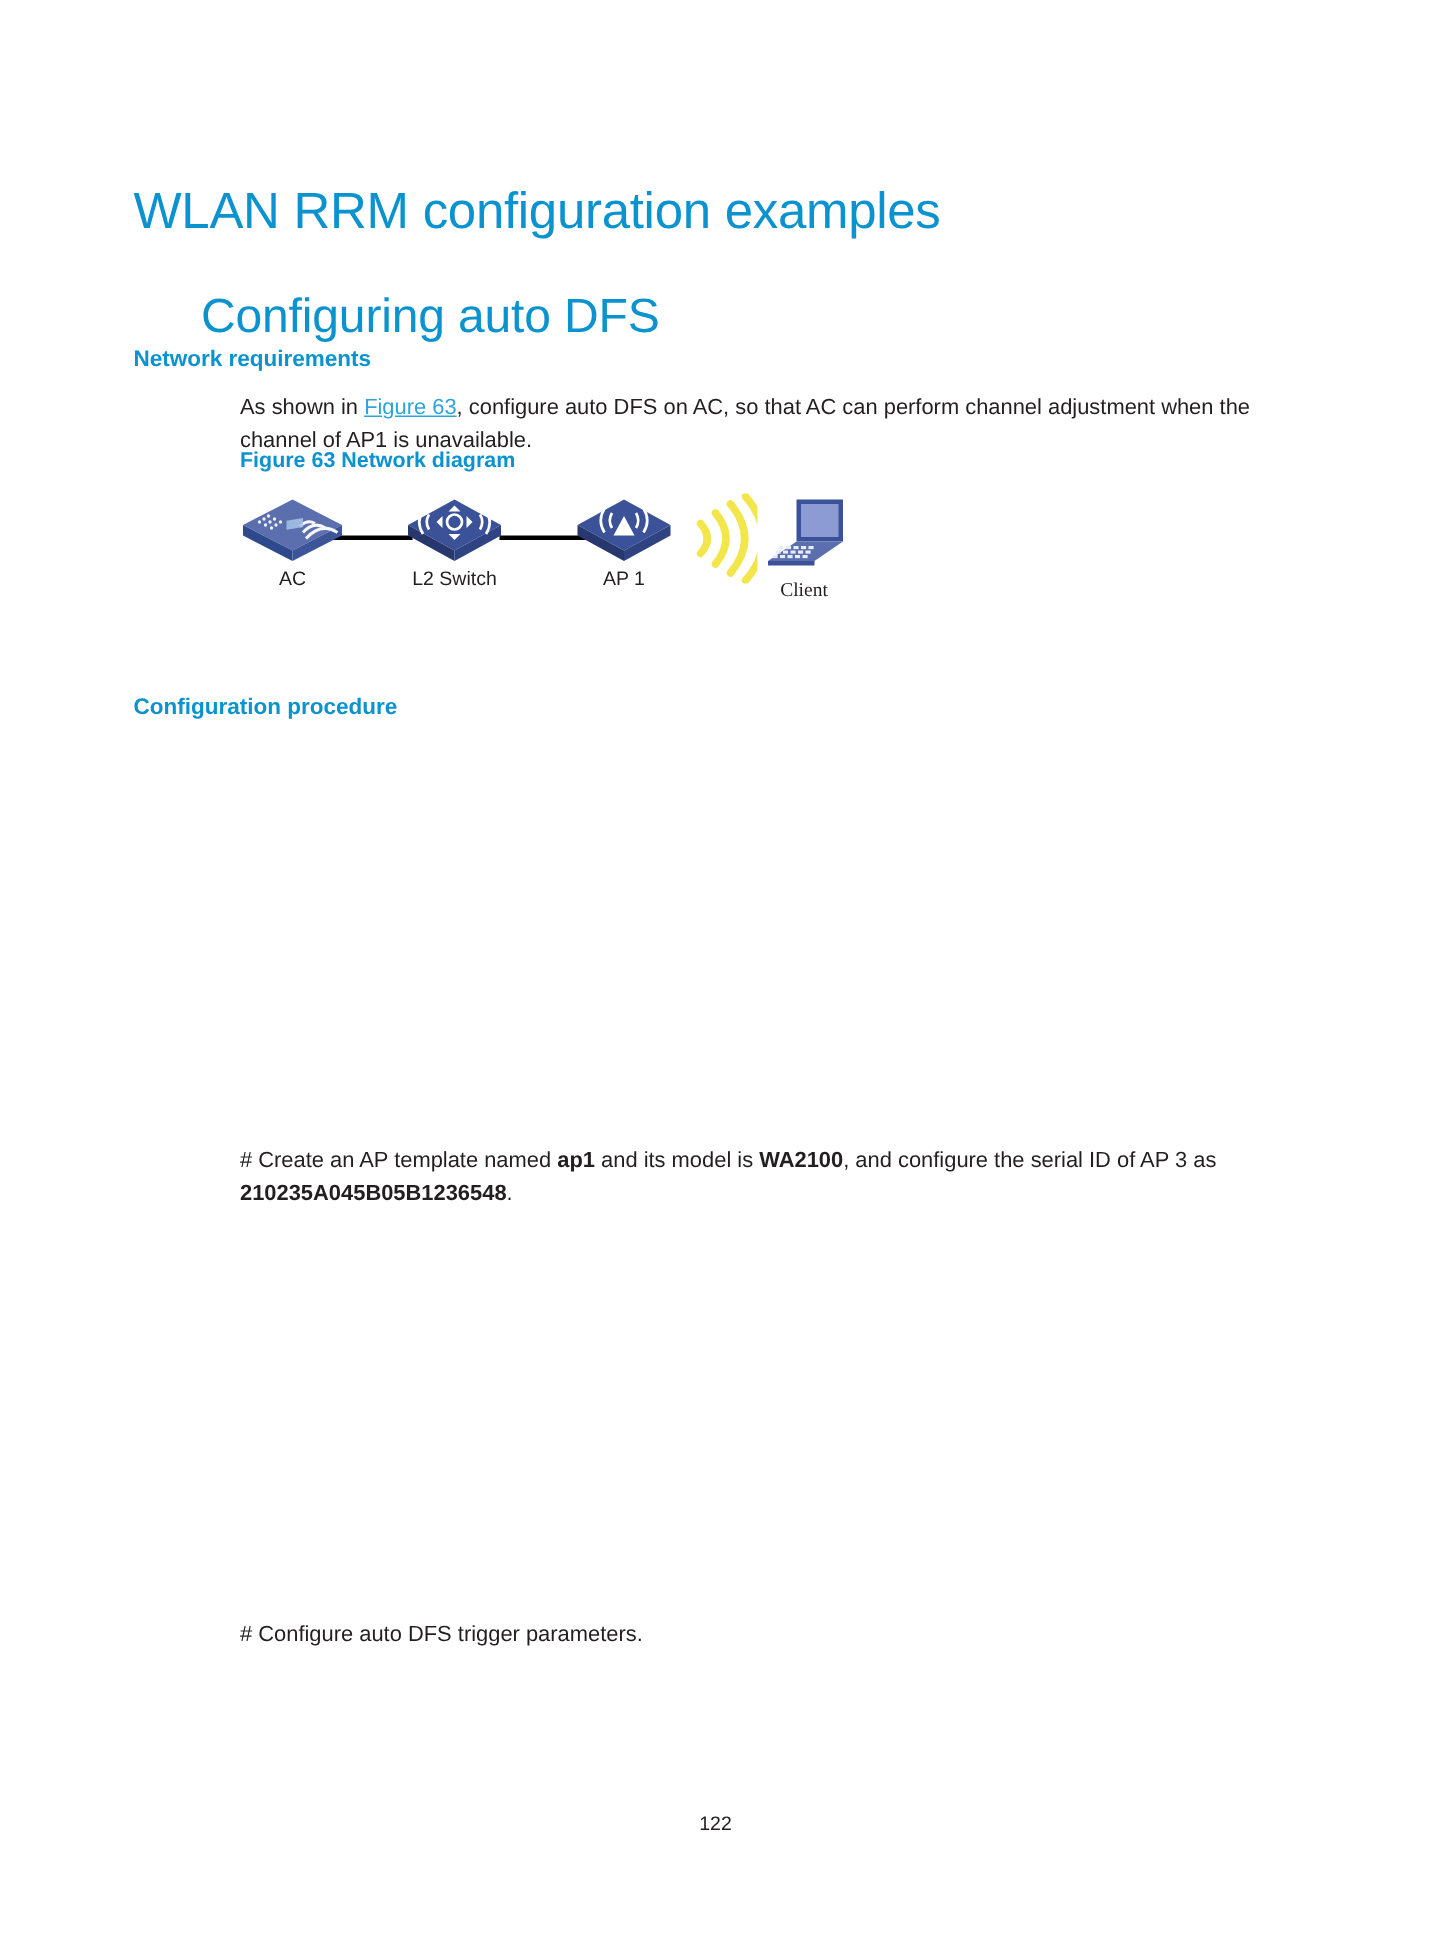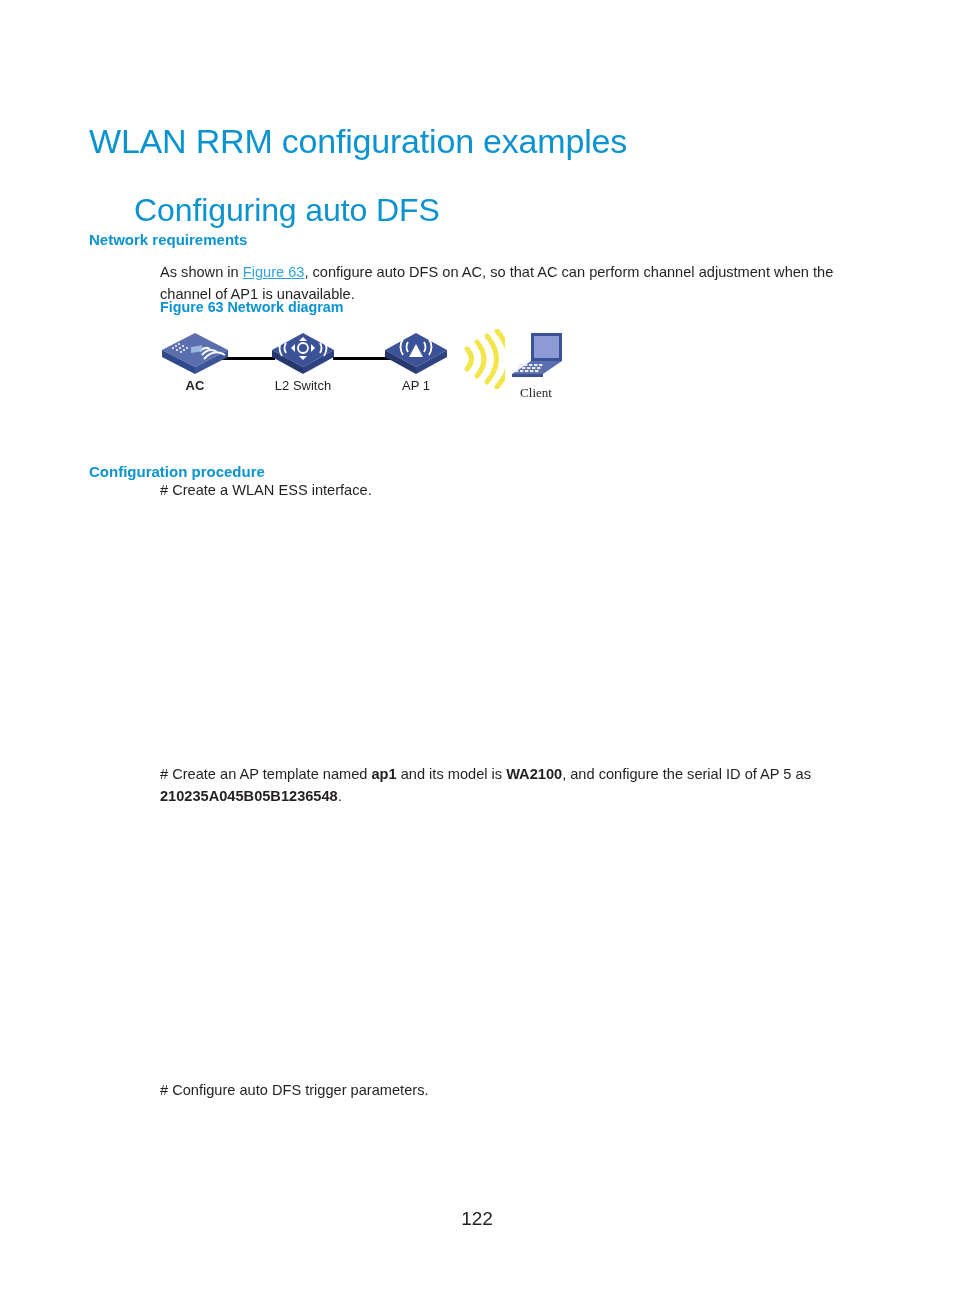--- a/index.html
+++ b/index.html
@@ -97,21 +97,21 @@
   .n5 { top: 1003px; }
   .n6 { top: 1079px; }
 
   
   .page-number {
     position: absolute;
     left: 0;
     right: 0;
     top: 1208px;
     text-align: center;
-    font-size: 19px;
+    font-size: 13px;
     color: #231f20;
   }
 
   
   .diagram {
     position: absolute;
     left: 150px;
     top: 325px;
     width: 430px;
     height: 100px;
@@ -169,21 +169,21 @@
             <circle cx="17" cy="19" r="1.1"></circle>
             <circle cx="21" cy="21" r="1.1"></circle>
         </g>
         <g fill="none" stroke="#ffffff" stroke-width="2" opacity="0.95">
           <path d="M40 20 q5 -5 10 -2"></path>
           <path d="M42 24 q7 -8 15 -3"></path>
           <path d="M44 28 q10 -11 21 -4"></path>
         </g>
         <rect x="31" y="21" width="11" height="6" fill="#a8c4e8" opacity="0.85" transform="skewY(-9)"></rect>
       </svg>
-      <div class="node-label" style="left:0; top:47px; width:70px;font-weight:bold;">AC</div>
+      <div class="node-label" style="left:0; top:47px; width:70px;">AC</div>
     </div>
 
     <div class="node" style="left:120px; top:6px;text-decoration:underline;">
       <svg width="66" height="48" viewBox="0 0 66 48">
         <polygon points="33,2 64,19 33,36 2,19" fill="#3b5298"></polygon>
         <polygon points="2,19 33,36 33,43 2,26" fill="#27386e"></polygon>
         <polygon points="64,19 33,36 33,43 64,26" fill="#2f4382"></polygon>
         <g fill="none" stroke="#ffffff" stroke-width="1.8">
           <circle cx="33" cy="17" r="5"></circle>
           <path d="M33 6 l-4 4 h8 z" fill="#ffffff" stroke="none"></path>
@@ -250,24 +250,23 @@
           <rect x="30" y="40" width="3.4" height="2.1"></rect>
         </g>
       </svg>
       <div class="node-label" style="left:0; top:55px; width:62px;">Client</div>
     </div>
 
   </div>
 
   <h3 class="h3 cfg-proc">Configuration procedure</h3>
 
-  <div class="cmd-note n1"># Create a WLAN ESS interface.</div>
-
-
-  <div class="cmd-note n3"><span># Create an AP template named </span><b>ap1</b><span> and its model is </span><b>WA2100</b><span>, and configure the serial ID of AP 5 as </span><b>210235A045B05B1236548</b><span>.</span></div>
+
+
+  <div class="cmd-note n3"><span># Create an AP template named </span><b>ap1</b><span> and its model is </span><b>WA2100</b><span>, and configure the serial ID of AP 3 as </span><b>210235A045B05B1236548</b><span>.</span></div>
 
 
 
   <div class="cmd-note n6"># Configure auto DFS trigger parameters.</div>
 
   <div class="page-number">122</div>
 
 </div>
 
 </body></html>

